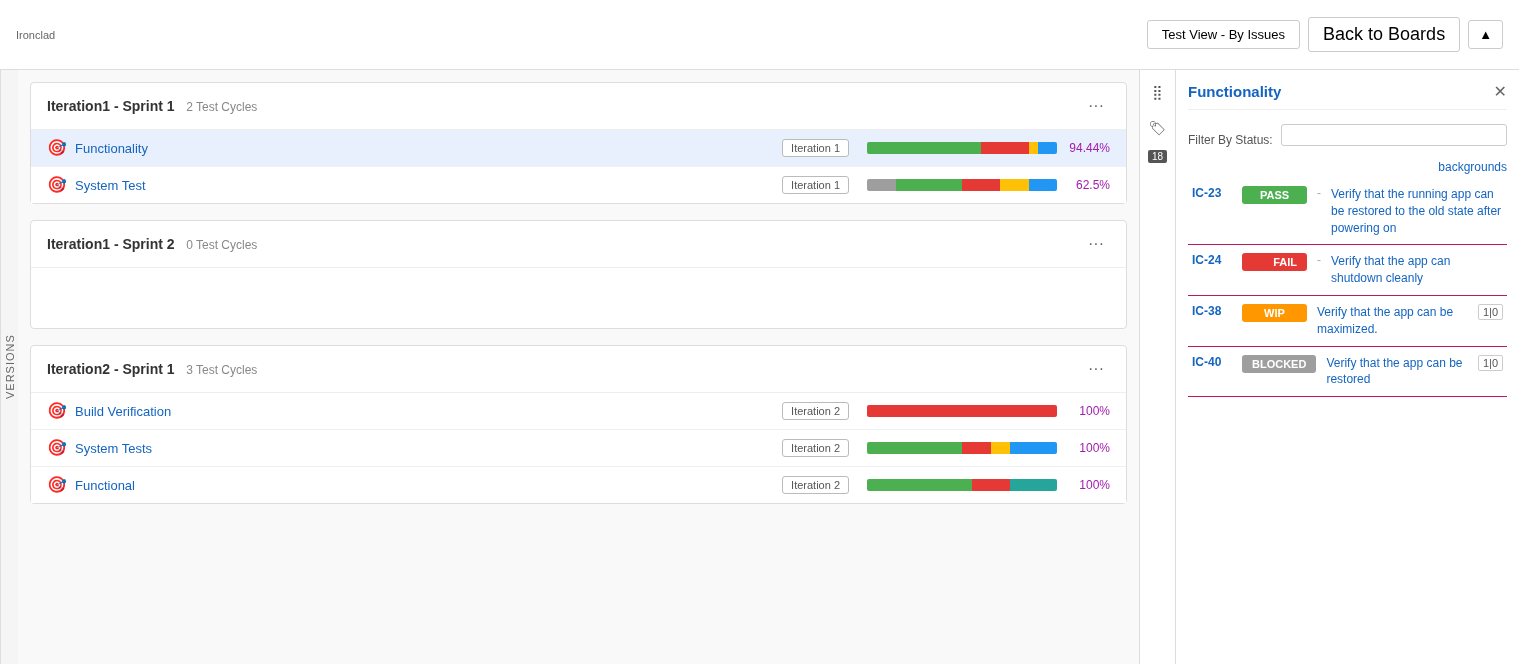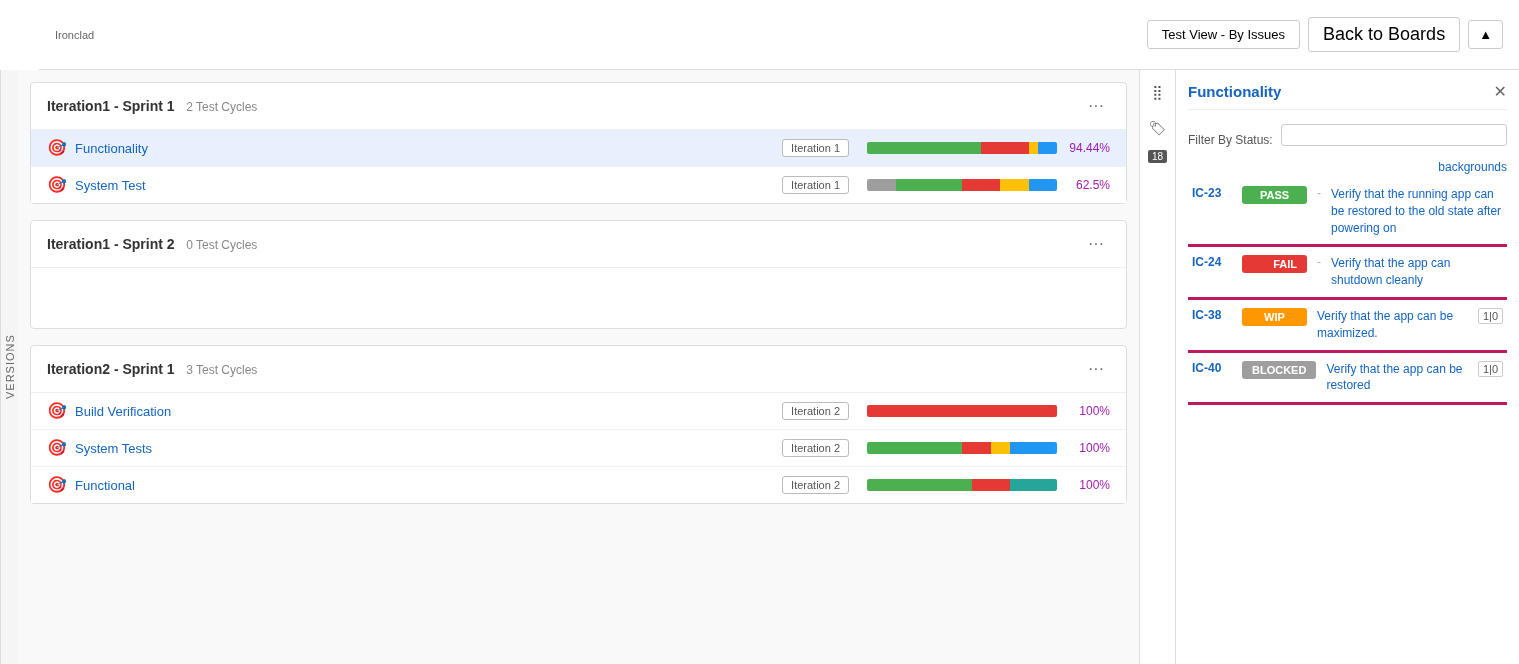--- a/index.html
+++ b/index.html
@@ -1,19 +1,19 @@
 <!DOCTYPE html>
 <html><head>
   <meta charset="utf-8">
   <style>
     * { box-sizing: border-box; margin: 0; padding: 0; }
     body { font-family: Arial, sans-serif; font-size: 13px; background: #fff; color: #333; overflow-x: hidden; }
 
     
-    .header { display: flex; align-items: center; justify-content: space-between; padding: 8px 16px; border-bottom: 1px solid #ddd; height: 70px; margin-left: 39px; }
+    .header { display: flex; align-items: center; justify-content: space-between; padding: 8px 16px; border-bottom: 1px solid #ddd; height: 70px; }
     .header-left .app-name { font-size: 11px; color: #666; }
     .header-left .page-title { font-size: 20px; font-weight: bold; color: #333; display: flex; align-items: center; gap: 8px; }
     .search-btn { border: 1px solid #ccc; background: #fff; border-radius: 3px; padding: 4px 8px; cursor: pointer; font-size: 14px; }
     .header-right { display: flex; align-items: center; gap: 8px; }
     .btn-test-view { border: 1px solid #ccc; background: #fff; padding: 6px 14px; cursor: pointer; font-size: 13px; border-radius: 3px; }
     .btn-back { border: 1px solid #ccc; background: #fff; padding: 6px 14px; cursor: pointer; font-size: 18px; border-radius: 3px; }
     .btn-arrow { border: 1px solid #ccc; background: #fff; padding: 6px 10px; cursor: pointer; font-size: 13px; border-radius: 3px; }
 
     
     .main-layout { display: flex; height: calc(100vh - 70px); }
@@ -55,21 +55,21 @@
     .panel-content { flex: 1; overflow-y: auto; padding: 12px; }
     .panel-header { display: flex; align-items: center; justify-content: space-between; margin-bottom: 12px; border-bottom: 1px solid #eee; padding-bottom: 8px; }
     .panel-title { font-size: 15px; color: #1565c0; font-weight: bold; }
     .panel-close { background: none; border: none; cursor: pointer; font-size: 16px; color: #666; }
 
     .filter-row { display: flex; align-items: center; gap: 8px; margin-bottom: 12px; }
     .filter-label { font-size: 12px; color: #555; white-space: nowrap; margin-top: 11px; }
     .filter-input { border: 1px solid #ccc; border-radius: 3px; padding: 3px 8px; font-size: 12px; flex: 1; }
 
     .issue-list { display: flex; flex-direction: column; gap: 0; }
-    .issue-row { display: flex; align-items: flex-start; padding: 8px 4px; border-bottom: 3px solid #be185d; gap: 10px; }
+    .issue-row { display: flex; align-items: flex-start; padding: 8px 4px; border-bottom: 1px solid #be185d; gap: 10px; }
     .issue-id { color: #1565c0; font-size: 12px; white-space: nowrap; font-weight: bold; min-width: 40px; }
     .status-badge { border-radius: 3px; padding: 3px 10px; font-size: 11px; font-weight: bold; color: #fff; text-align: center; min-width: 65px; }
     .status-pass { background: #4caf50; }
     .status-fail { background: #e53935; text-align: right; }
     .status-wip { background: #ff9800; }
     .status-blocked { background: #9e9e9e; }
     .issue-sep { color: #aaa; font-size: 12px; }
     .issue-desc { color: #1565c0; font-size: 12px; line-height: 1.4; flex: 1; }
     .issue-count { border: 1px solid #ccc; border-radius: 2px; padding: 1px 4px; font-size: 11px; color: #555; white-space: nowrap; }
   </style>

